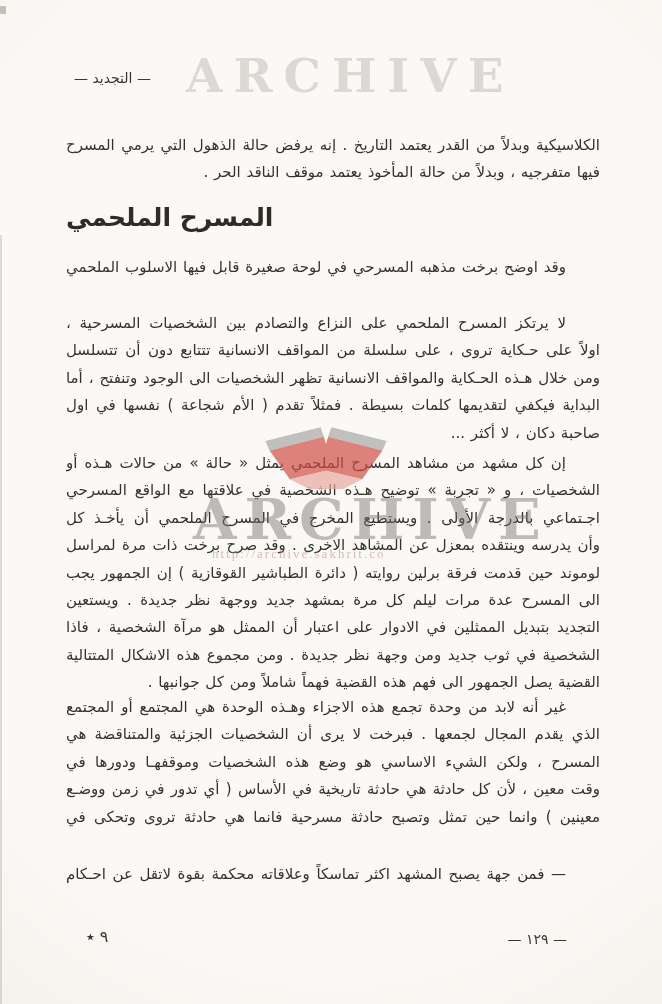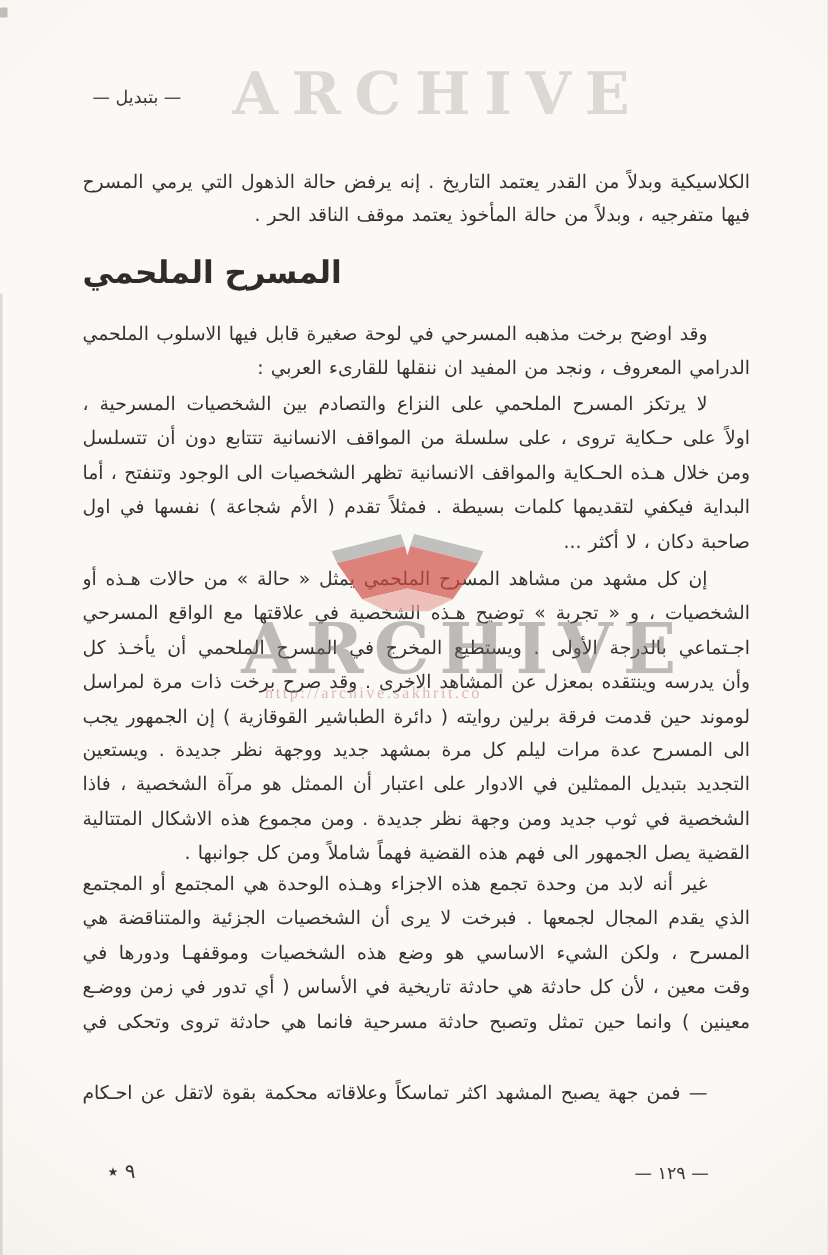--- a/index.html
+++ b/index.html
@@ -81,21 +81,21 @@
 </head>
 <body>
 
 <div class="page">
 
   <div class="corner-speck"></div>
   <div class="edge-line"></div>
 
   <div class="wm-top">ARCHIVE</div>
 
-  <div class="running-head">— بتبديل —</div>
+  <div class="running-head">— التجديد —</div>
 
   <div class="wm-mid">
     <svg class="wm-logo" viewBox="0 0 130 62" xmlns="http://www.w3.org/2000/svg">
       <polygon points="8,16 60,3 63,12 12,25" fill="#b2b2b2"></polygon>
       <polygon points="70,3 122,16 118,25 67,12" fill="#b2b2b2"></polygon>
       <polygon points="12,25 63,12 65,19 67,12 118,25 99,52 65,44 31,52" fill="#cf4a41" fill-opacity="0.85"></polygon>
       <polygon points="31,52 65,44 99,52 81,61 49,61" fill="#e8a79e" fill-opacity="0.85"></polygon>
     </svg>
     <div class="wm-mid-text">ARCHIVE</div>
     <div class="wm-url">http://archive.sakhrit.co</div>
@@ -105,21 +105,20 @@
 
     <div class="para p1">
       <div class="line">الكلاسيكية وبدلاً من القدر يعتمد التاريخ . إنه يرفض حالة الذهول التي يرمي المسرح الغربي</div>
       <div class="line last">فيها متفرجيه ، وبدلاً من حالة المأخوذ يعتمد موقف الناقد الحر .</div>
     </div>
 
     <h1 class="heading">المسرح الملحمي</h1>
 
     <div class="para p2">
       <div class="line indent">وقد اوضح برخت مذهبه المسرحي في لوحة صغيرة قابل فيها الاسلوب الملحمي بالاسلوب</div>
-      <div class="line last">الدرامي المعروف ، ونجد من المفيد ان ننقلها للقارىء العربي :</div>
     </div>
 
     <div class="para p3">
       <div class="line indent">لا يرتكز المسرح الملحمي على النزاع والتصادم بين الشخصيات المسرحية ، المسرح يرتكز</div>
       <div class="line">اولاً على حـكاية تروى ، على سلسلة من المواقف الانسانية تتتابع دون أن تتسلسل بالضرورة .</div>
       <div class="line">ومن خلال هـذه الحـكاية والمواقف الانسانية تظهر الشخصيات الى الوجود وتنفتح ، أما في</div>
       <div class="line">البداية فيكفي لتقديمها كلمات بسيطة . فمثلاً تقدم ( الأم شجاعة ) نفسها في اول المسرحية على أنها</div>
       <div class="line last">صاحبة دكان ، لا أكثر ...</div>
     </div>
 

